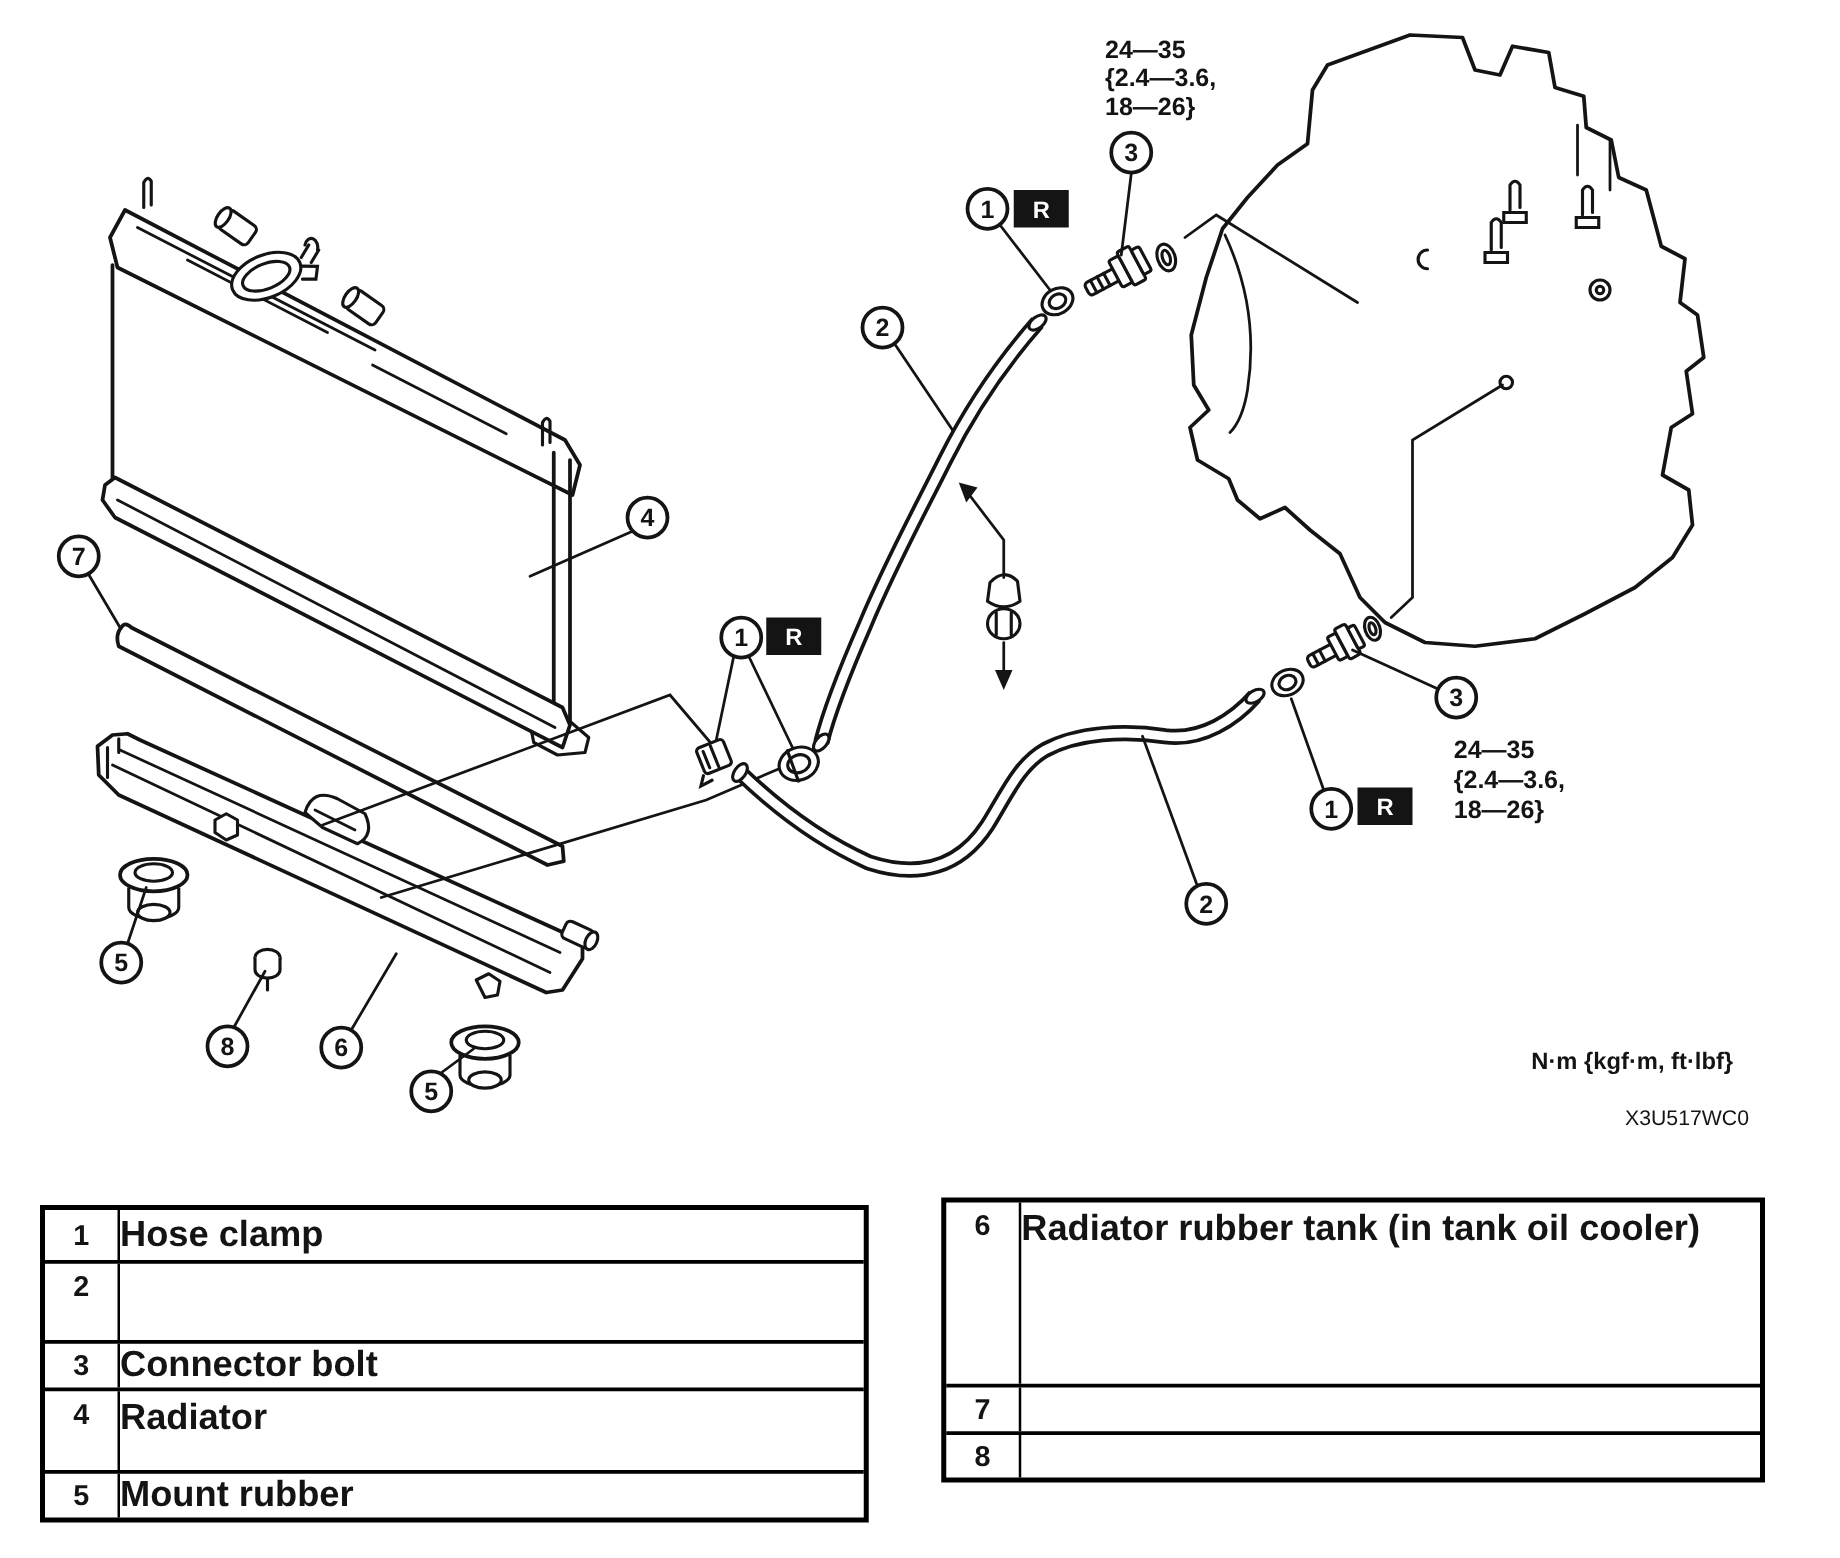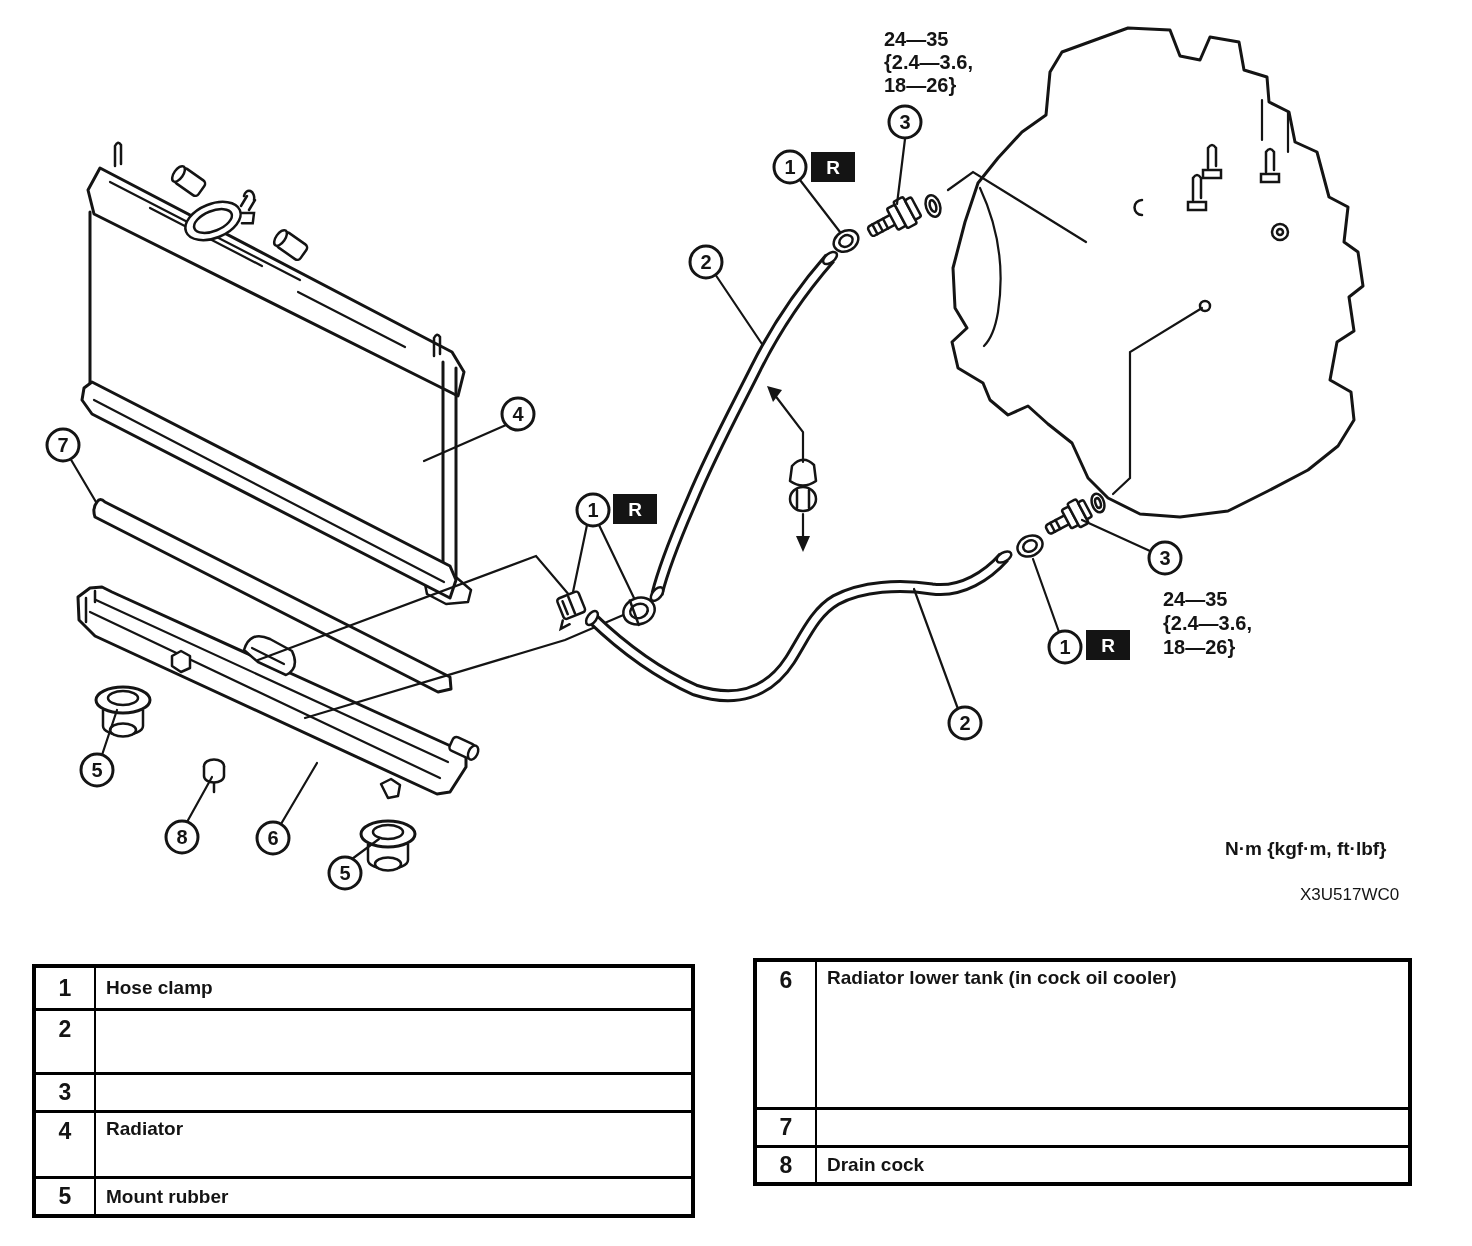--- a/index.html
+++ b/index.html
@@ -21,21 +21,21 @@
   .torq{font:bold 20px "Liberation Sans",sans-serif;fill:#141414;}
   .units{font:bold 19px "Liberation Sans",sans-serif;fill:#141414;}
   .code{font:17px "Liberation Sans",sans-serif;fill:#141414;}
 
   
   .ptable{position:absolute;border:4px solid #000;background:#fff;box-sizing:border-box;}
   .prow{display:flex;border-top:3px solid #000;box-sizing:border-box;align-items:stretch;}
   .prow:first-child{border-top:none;}
   .pnum{width:58px;flex:0 0 58px;border-right:2px solid #000;display:flex;align-items:center;
         justify-content:center;font-weight:bold;font-size:23px;}
-  .plabel{flex:1;padding-left:10px;display:flex;align-items:center;font-weight:bold;font-size:19px;}
+  .plabel{flex:1;padding-left:0;display:flex;align-items:center;font-weight:bold;font-size:29px;}
   .prow.tall .pnum,.prow.tall .plabel{align-items:flex-start;padding-top:5px;}
 </style>
 </head>
 <body>
 
 <div class="page">
 
 <svg class="diagram-svg" width="1472" height="950" viewBox="0 0 1472 950">
 
   <g>
@@ -304,38 +304,38 @@
 <div class="ptable" style="left:32px;top:964px;width:663px;">
   <div class="prow" style="height:40px">
     <div class="pnum">1</div>
     <div class="plabel">Hose clamp</div>
   </div>
   <div class="prow tall" style="height:64px">
     <div class="pnum">2</div>
   </div>
   <div class="prow" style="height:38px">
     <div class="pnum">3</div>
+    <div class="plabel">Connector bolt</div>
   </div>
   <div class="prow tall" style="height:66px">
     <div class="pnum">4</div>
     <div class="plabel">Radiator</div>
   </div>
   <div class="prow" style="height:38px">
     <div class="pnum">5</div>
     <div class="plabel">Mount rubber</div>
   </div>
 </div>
 
 <div class="ptable" style="left:753px;top:958px;width:659px;">
   <div class="prow tall" style="height:145px">
     <div class="pnum">6</div>
-    <div class="plabel">Radiator lower tank (in cock oil cooler)</div>
+    <div class="plabel">Radiator rubber tank (in tank oil cooler)</div>
   </div>
   <div class="prow" style="height:38px">
     <div class="pnum">7</div>
   </div>
   <div class="prow" style="height:37px">
     <div class="pnum">8</div>
-    <div class="plabel">Drain cock</div>
   </div>
 </div>
 
 </div>
 
 </body></html>

